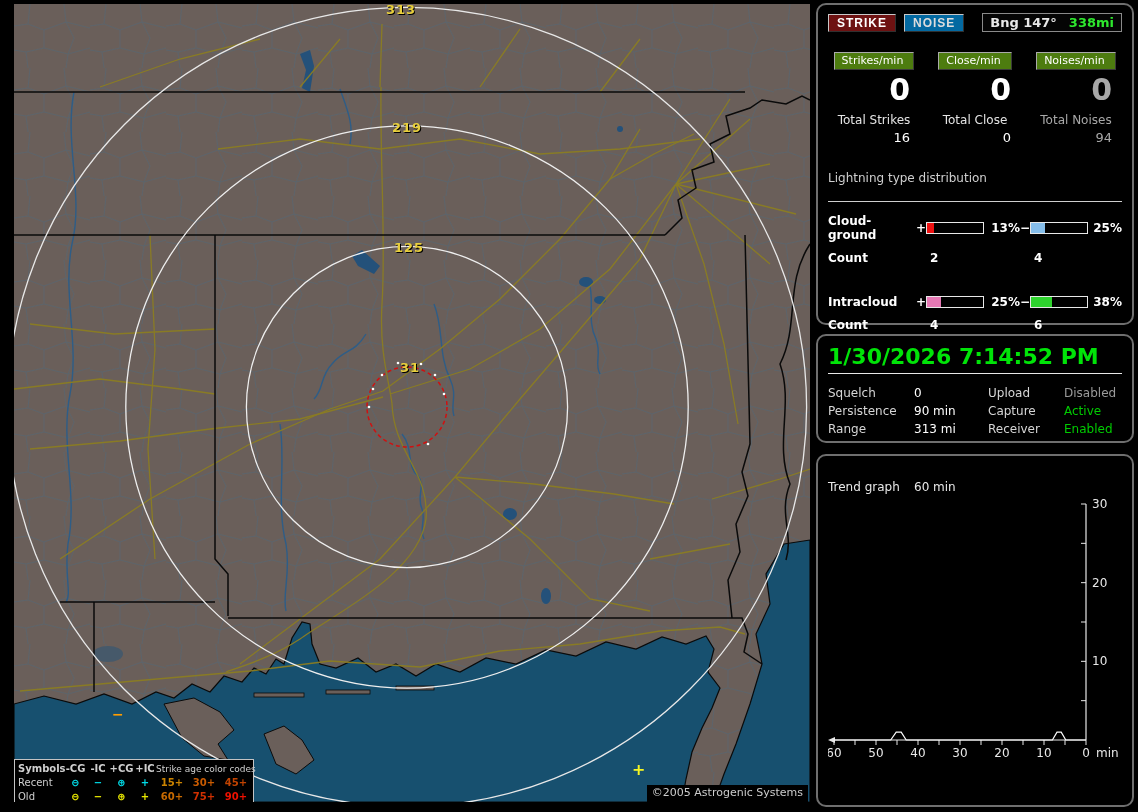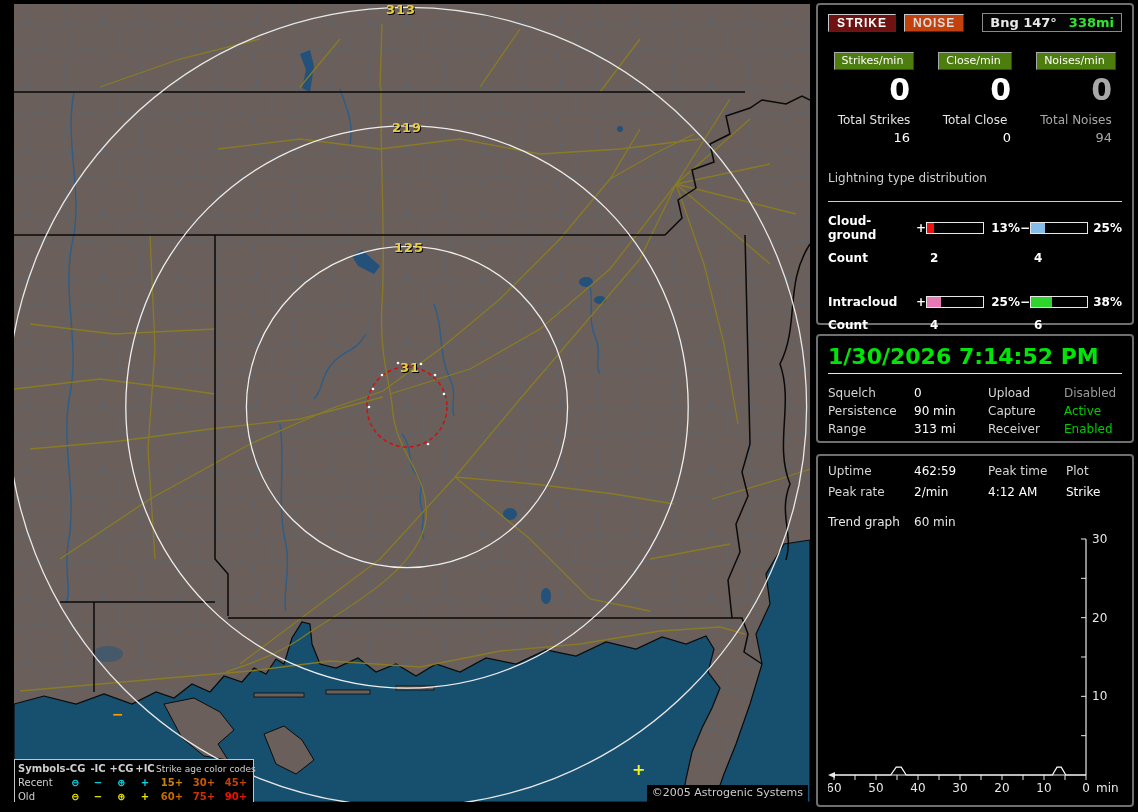--- a/index.html
+++ b/index.html
@@ -23,30 +23,30 @@
     line-height:14px; text-align:center; align-items:center; }
   .lgrid .lab { text-align:left; color:#cfcfcf; }
   .lgrid .hdr { color:#cfcfcf; font-weight:bold; }
   .age-title { grid-column: span 3; color:#cfcfcf; white-space:nowrap; font-size:9px; text-align:left; }
   .sym-recent { color:#00dce8; font-weight:bold; }
   .sym-old { color:#e8e800; font-weight:bold; }
   .age { font-weight:bold; }
 
   
   .panel { position:absolute; left:816px; width:318px; background:#000;
-    border:2px solid #6f6f6f; border-radius:4px; padding:8px 10px; font-size:12px; }
+    border:2px solid #6f6f6f; border-radius:10px; padding:8px 10px; font-size:12px; }
   #panel-stats { top:3px;  height:322px; }
   #panel-status{ top:334px; height:109px; }
   #panel-trend { top:454px; height:353px; }
 
   .btn-row { display:flex; align-items:center; }
   .btn { font-weight:bold; font-size:12px; padding:1px 8px; letter-spacing:1px;
     border:1px solid; border-color:#c8c8c8 #303030 #303030 #c8c8c8; cursor:default; }
   .btn-strike { background:#6e1212; color:#ffffff; }
-  .btn-noise  { background:#c2410c; color:#dddddd; margin-left:8px; }
+  .btn-noise  { background:#0369a1; color:#dddddd; margin-left:8px; }
   .bng-box { margin-left:auto; border:1px solid #8a8a8a; background:#050505;
     padding:1px 7px; display:flex; gap:12px; font-weight:bold; font-size:13px; }
 
   .cnt-cols { display:flex; justify-content:space-between; margin-top:20px; }
   .cnt-col { width:92px; text-align:center; }
   .chip { display:inline-block; background:#4d7c0f; color:#fff; font-size:11px;
     padding:1px 10px 2px 7px; border:1px solid; border-color:#aaaaaa #3a3a3a #3a3a3a #aaaaaa; }
   .big-num { font-size:30px; font-weight:bold; color:#fff; text-align:right; padding-right:10px; margin-top:2px; }
   .tot-label { font-size:12px; color:#e4e4e4; margin-top:6px; }
   .tot-val { font-size:13px; color:#fff; text-align:right; padding-right:10px; margin-top:3px; }
@@ -321,31 +321,20 @@
     <span class="val" style="color:#00cc00">Active</span>
 
     <span class="lab">Range</span>
     <span class="val">313 mi</span>
     <span class="lab">Receiver</span>
     <span class="val" style="color:#00cc00">Enabled</span>
   </div>
 </div>
 
 <div class="panel" id="panel-trend">
-  <div class="trend-grid">
-    <span class="lab">Uptime</span>
-    <span class="val">462:59</span>
-    <span class="lab">Peak time</span>
-    <span class="lab">Plot</span>
-
-    <span class="lab">Peak rate</span>
-    <span class="val">2/min</span>
-    <span class="val">4:12 AM</span>
-    <span class="val">Strike</span>
-  </div>
   <div class="trend-row2">
     <span class="lab">Trend graph</span>
     <span class="val">60 min</span>
     <span></span>
   </div>
   <svg id="trend-svg" width="294" height="268" viewBox="0 0 294 268">
       <line x1="4" y1="242" x2="258" y2="242" stroke="#e8e8e8" stroke-width="1.2"></line>
       <polygon points="0,242 7,239 7,245" fill="#e8e8e8"></polygon>
       <line x1="258" y1="242" x2="258" y2="6" stroke="#e8e8e8" stroke-width="1.2"></line>
       <line x1="6" y1="242" x2="6" y2="247" stroke="#e8e8e8" stroke-width="1"></line>

